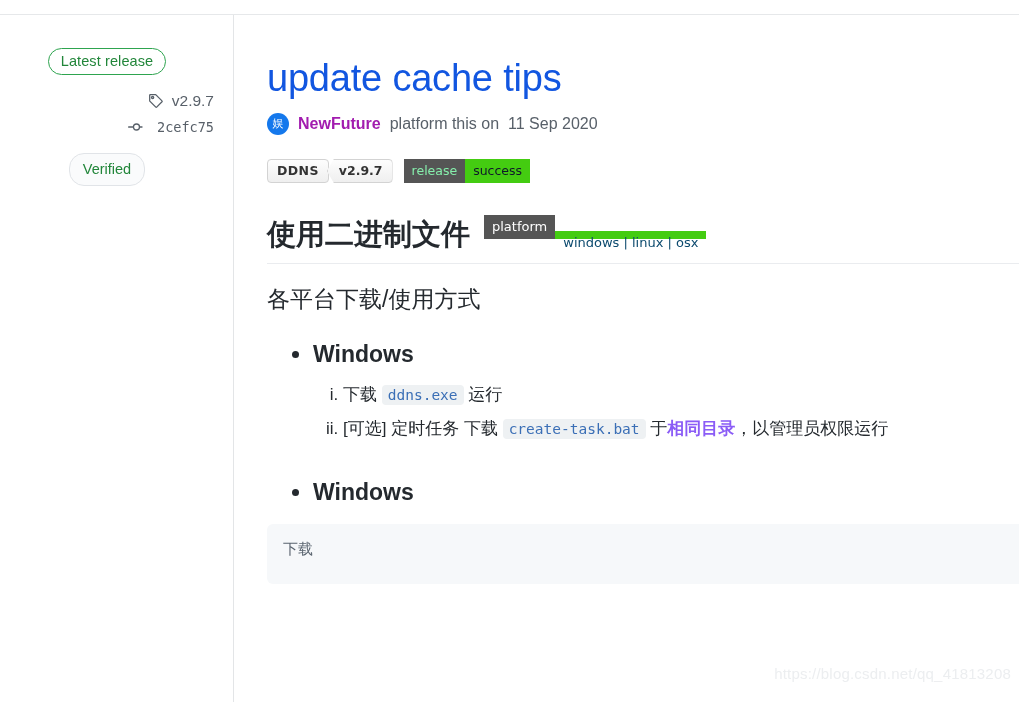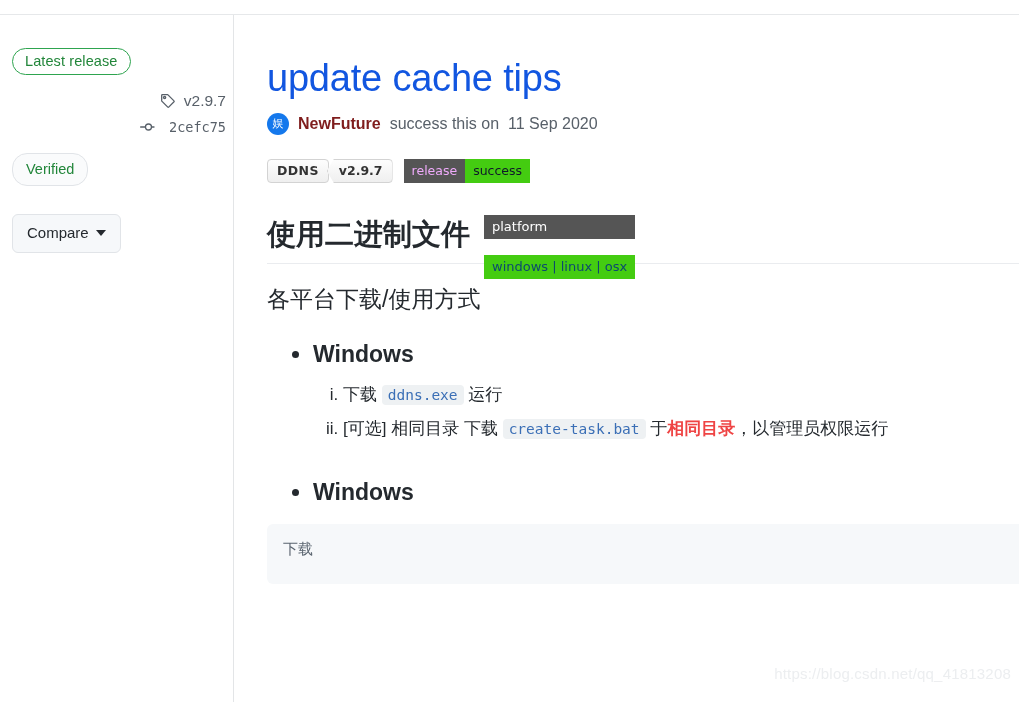--- a/index.html
+++ b/index.html
@@ -35,27 +35,27 @@
     left: 233px;
     top: 15px;
     width: 1px;
     height: 687px;
     background: #e3e5e7;
   }
 
   
   #meta-col {
     position: absolute;
-    left: 12px;
+    left: 0;
     top: 15px;
     width: 233px;
     height: 687px;
     box-sizing: border-box;
     padding: 33px 19px 0 0;
-    text-align: left;
+    text-align: center;
   }
   .latest-release-badge {
     display: inline-block;
     border: 1px solid #2ea44f;
     color: #22863a;
     border-radius: 14px;
     padding: 3px 12px 4px;
     font-size: 14.5px;
     line-height: 18px;
     background: #fff;
@@ -154,21 +154,21 @@
     background: #1478ec;
     color: #ffffff;
     font-size: 11px;
     line-height: 22px;
     text-align: center;
     flex: none;
     font-family: "DejaVu Sans", sans-serif;
     overflow: hidden;
   }
   #author-name {
-    color: #7f1d1d;
+    color: #a21caf;
     font-weight: 600;
   }
 
   
   .badge-row {
     display: flex;
     align-items: center;
     margin-top: 24px;
     gap: 11px;
   }
@@ -179,21 +179,21 @@
     font-size: 12.5px;
     font-family: "DejaVu Sans", sans-serif;
     line-height: 24px;
   }
   .shield-left, .shield-right {
     padding: 0 8px;
     white-space: nowrap;
   }
   .flat-square .shield-left {
     background: #555555;
-    color: #f0abfc;
+    color: #86efac;
   }
   .flat-square .shield-right {
     background: #44cc11;
     color: #0f172a;
   }
   .plastic-ddns {
     border: 1px solid #d3d3d3;
     background: linear-gradient(#fdfdfd, #efefef);
     border-radius: 4px;
     color: #333;
@@ -230,21 +230,20 @@
     font-weight: bold;
     color: #24292e;
   }
   .platform-badge {
     display: flex;
     height: 24px;
     font-size: 13px;
     line-height: 24px;
     font-family: "DejaVu Sans", sans-serif;
     font-weight: normal;
-    flex-direction: column;
   }
   .platform-badge .shield-left { background: #555; color: #fff; }
   .platform-badge .shield-right { background: #44cc11; color: #0c4a6e; margin-top: 16px; }
 
   .md-hr {
     height: 1px;
     background: #eaecef;
     border: 0;
     margin: 10px 0 0 0;
     width: 769px;
@@ -301,21 +300,21 @@
     text-decoration: none;
   }
   code.md-code {
     background: #eef1f3;
     border-radius: 4px;
     padding: 2px 6px;
     font-family: "DejaVu Sans Mono", monospace;
     font-size: 14.5px;
     color: #3b6fb6;
   }
-  b.md-strong { font-weight: bold; color: #ef4444; }
+  b.md-strong { font-weight: bold; color: #8b5cf6; }
 
   .code-block {
     margin: 16px 0 0 0;
     background: #f6f8fa;
     border-radius: 6px;
     width: 766px;
     height: 60px;
     box-sizing: border-box;
     padding: 14px 16px;
     font-family: "DejaVu Sans Mono", monospace;
@@ -370,37 +369,31 @@
           <line x1="11.8" y1="8" x2="14" y2="8" stroke-linecap="round"></line>
         </svg>
       </span>
       <span>2cefc75</span>
     </div>
 
     <div class="btn-row">
       <span class="verified-btn">Verified</span>
     </div>
 
-    <div>
-      <span class="compare-btn">
-        <span>Compare</span>
-        <span class="caret-down"></span>
-      </span>
-    </div>
 
   </div>
 
   <div id="content-col">
 
     <h1 id="release-title">update cache tips</h1>
 
     <div id="byline">
       <span id="avatar">娱</span>
       <span id="author-name">NewFuture</span>
-      <span>success this on</span>
+      <span>platform this on</span>
       <span>11 Sep 2020</span>
     </div>
 
     <div class="badge-row">
       <span class="badge-group">
         <span class="plastic-ddns">DDNS</span>
         <span class="plastic-ver">v2.9.7</span>
       </span>
       <span class="badge-group flat-square">
         <span class="shield-left">release</span>
@@ -421,21 +414,21 @@
     <p class="md-p">各平台下载/使用方式</p>
 
     <ul class="md-list-2">
       <li class="sec">
         <span>Windows</span>
         <ol class="md-olist">
           <li>
             <span>下载 </span><code class="md-code">ddns.exe</code><span> 运行</span>
           </li>
           <li>
-            <span>[可选] 相同目录 下载 </span><code class="md-code">create-task.bat</code><span> 于</span><b class="md-strong">相同目录</b><span>，以管理员权限运行</span>
+            <span>[可选] 定时任务 下载 </span><code class="md-code">create-task.bat</code><span> 于</span><b class="md-strong">相同目录</b><span>，以管理员权限运行</span>
           </li>
         </ol>
       </li>
       <li class="sec second">
         <span>Windows</span>
       </li>
     </ul>
 
     <pre class="code-block"><span>下载</span></pre>
 

